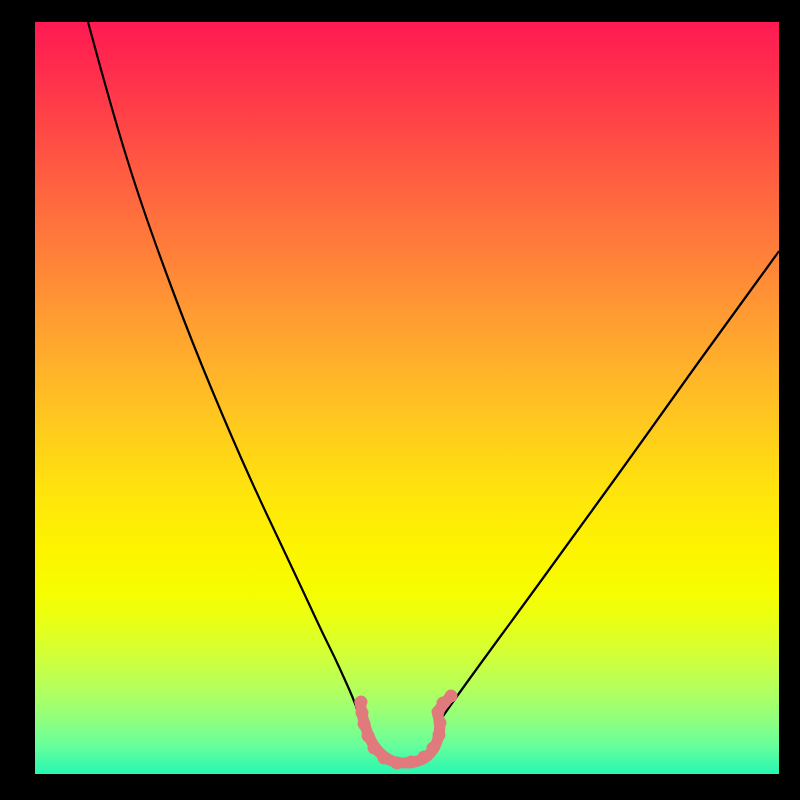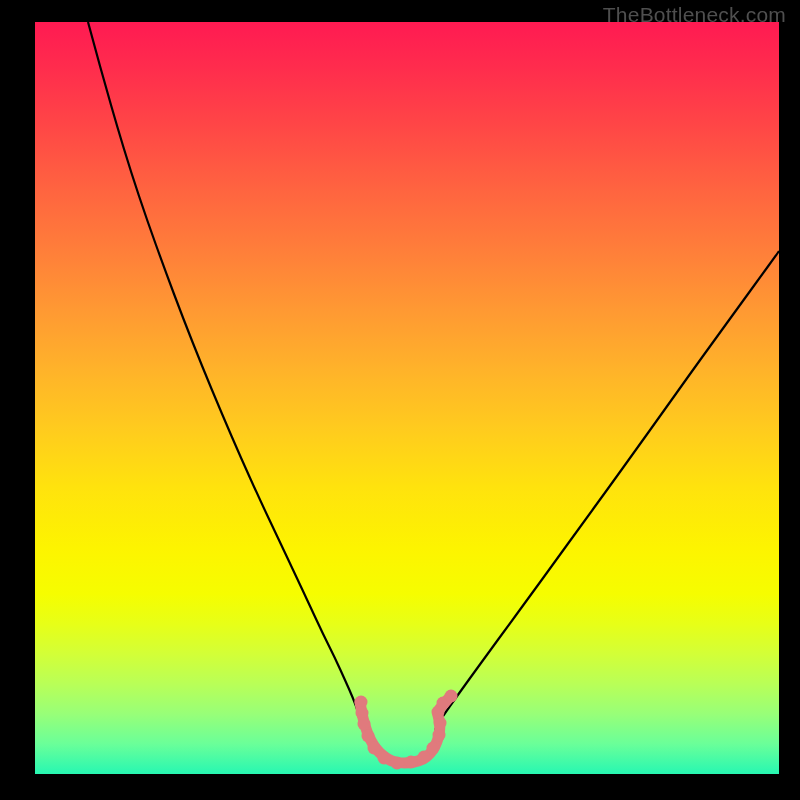--- a/index.html
+++ b/index.html
@@ -79,14 +79,13 @@
           <circle cx="389" cy="735" r="6.5" fill="#e07a7d"></circle>
           <circle cx="398" cy="726" r="6.5" fill="#e07a7d"></circle>
           <circle cx="404" cy="713" r="6.5" fill="#e07a7d"></circle>
           <circle cx="405" cy="701" r="6.5" fill="#e07a7d"></circle>
           <circle cx="403" cy="690" r="6.5" fill="#e07a7d"></circle>
           <circle cx="408" cy="681" r="6.5" fill="#e07a7d"></circle>
           <circle cx="416" cy="674" r="6.5" fill="#e07a7d"></circle>
         </g>
     </svg>
   </div>
-  <div class="watermark">TheBottleneck.com</div>
 </div>
 
 </body></html>

